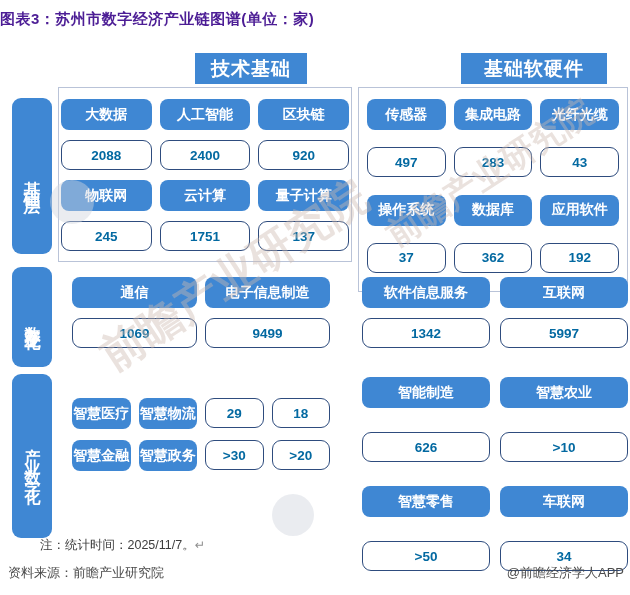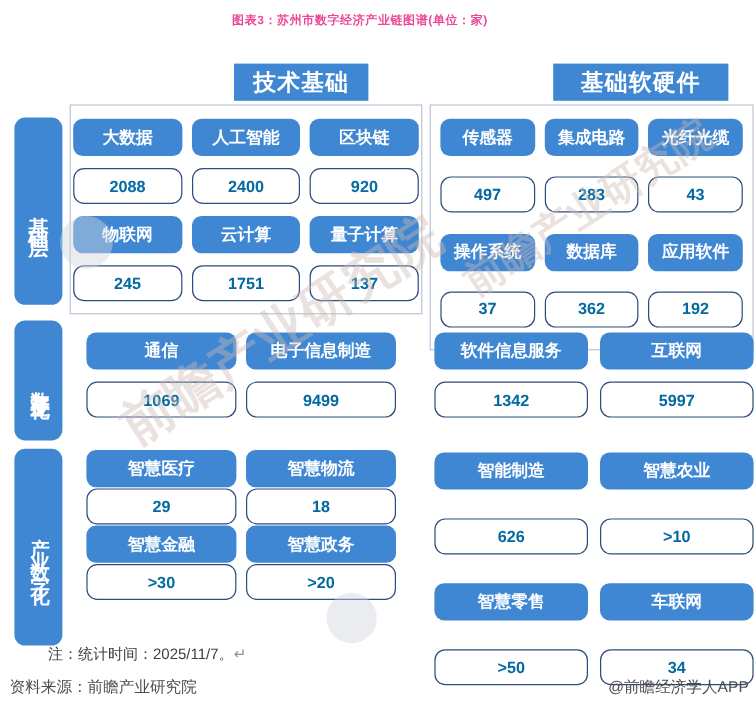--- a/index.html
+++ b/index.html
@@ -6,22 +6,22 @@
     --blue:#3F87D3;
     --val-border:#2E4C7E;
     --cont-border:#B9C3D8;
   }
   html,body{margin:0;padding:0;background:#fff;}
   .stage{
     position:relative;width:630px;height:595px;background:#ffffff;
     font-family:"Liberation Sans","DejaVu Sans",sans-serif;overflow:hidden;
   }
   .title{
-    position:absolute;top:10px;left:0;right:30px;text-align:center;
-    font-size:10px;font-weight:bold;color:#ec4899;letter-spacing:0.5px;
+    position:absolute;top:10px;left:0;right:30px;
+    font-size:15px;font-weight:bold;color:#4c1d95;letter-spacing:0.5px;
   }
   .sec-header{
     position:absolute;top:53px;height:31px;background:var(--blue);
     color:#fff;font-weight:bold;font-size:19px;letter-spacing:1px;
     display:flex;align-items:center;justify-content:center;margin-left:40px;
   }
   #hdr-left{left:155px;width:112px;}
   #hdr-right{left:421px;width:146px;}
   .side{
     position:absolute;left:12px;width:40px;background:var(--blue);
@@ -36,21 +36,21 @@
   #side-3{top:374px;height:164px;font-size:16px;}
   #side-3 span{letter-spacing:10px;margin-bottom:-10px;}
   .group{position:absolute;display:grid;box-sizing:border-box;}
   .bordered{border:1px solid var(--cont-border);background:transparent;}
   #g1l{left:58px;top:87px;width:294px;height:175px;
        grid-template-columns:repeat(3,1fr);gap:10px 8px;padding:11px 2px;}
   #g1r{left:358px;top:87px;width:270px;height:205px;
        grid-template-columns:repeat(3,1fr);gap:10px 8px;padding:11px 8px;}
   #g2l{left:72px;top:277px;width:258px;grid-template-columns:repeat(2,1fr);gap:10px 8px;}
   #g2r{left:362px;top:277px;width:266px;grid-template-columns:repeat(2,1fr);gap:10px 10px;}
-  #g3l{left:72px;top:375px;width:258px;grid-template-columns:repeat(2,1fr);gap:1px 8px;}
+  #g3l{left:72px;top:398px;width:258px;grid-template-columns:repeat(4,1fr);gap:11px 8px;}
   #g3r{left:362px;top:377px;width:266px;grid-template-columns:repeat(2,1fr);gap:24px 10px;}
   .btn{
     background:var(--blue);border-radius:8px;height:31px;
     color:#fff;font-weight:bold;font-size:14px;
     display:flex;align-items:center;justify-content:center;white-space:nowrap;
   }
   .val{
     background:#fff;border:1.5px solid var(--val-border);border-radius:9px;height:30px;
     color:#0369a1;font-size:13.5px;box-sizing:border-box;
     display:flex;align-items:center;justify-content:center;font-weight:bold;

